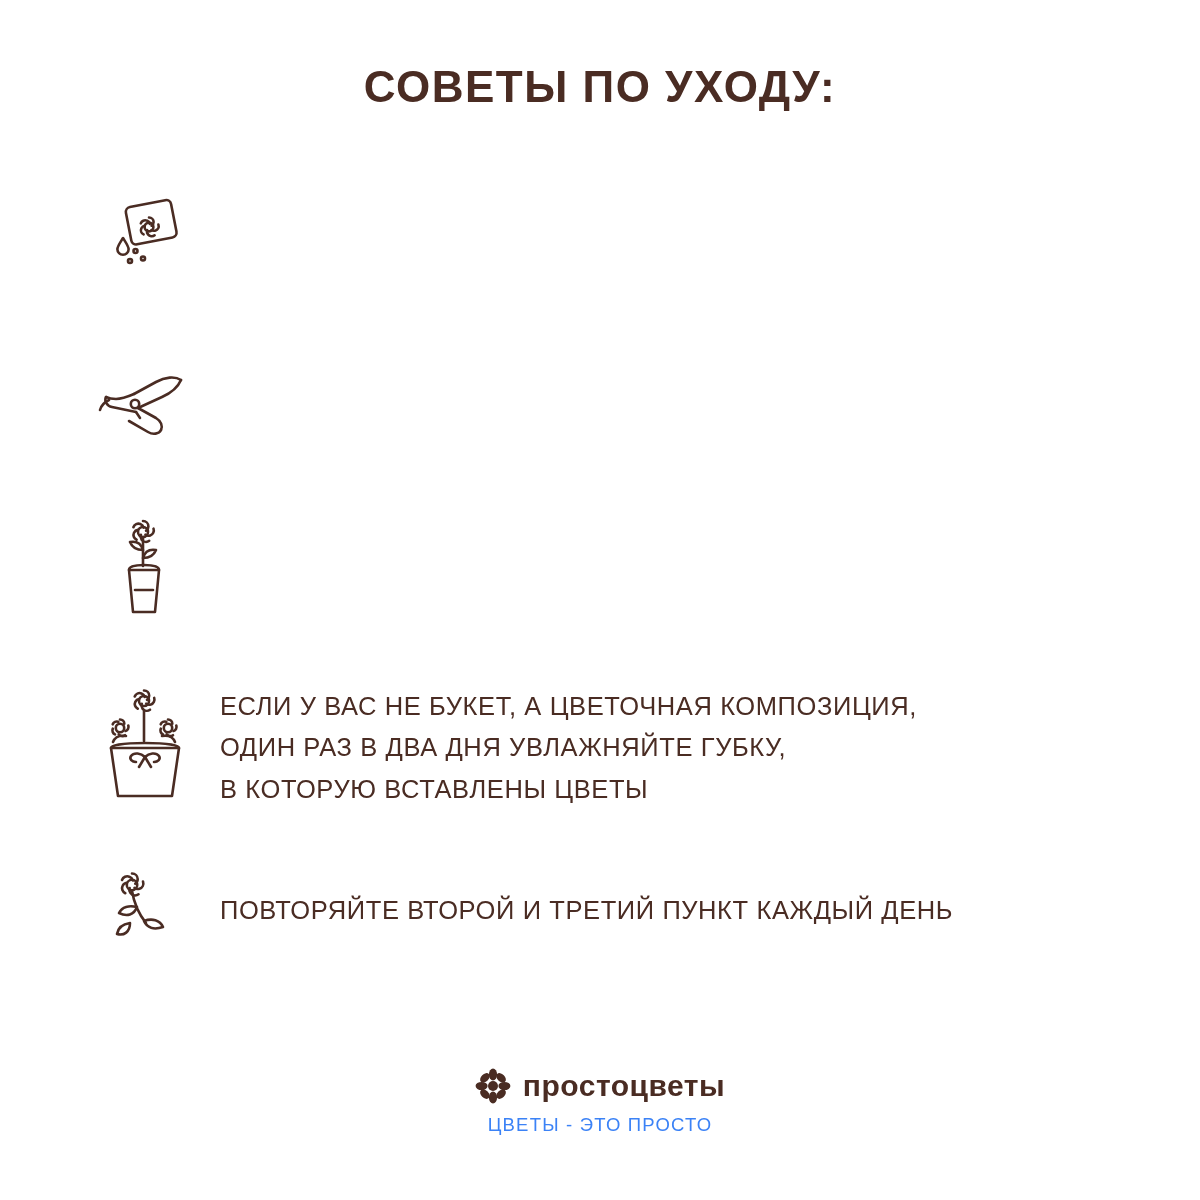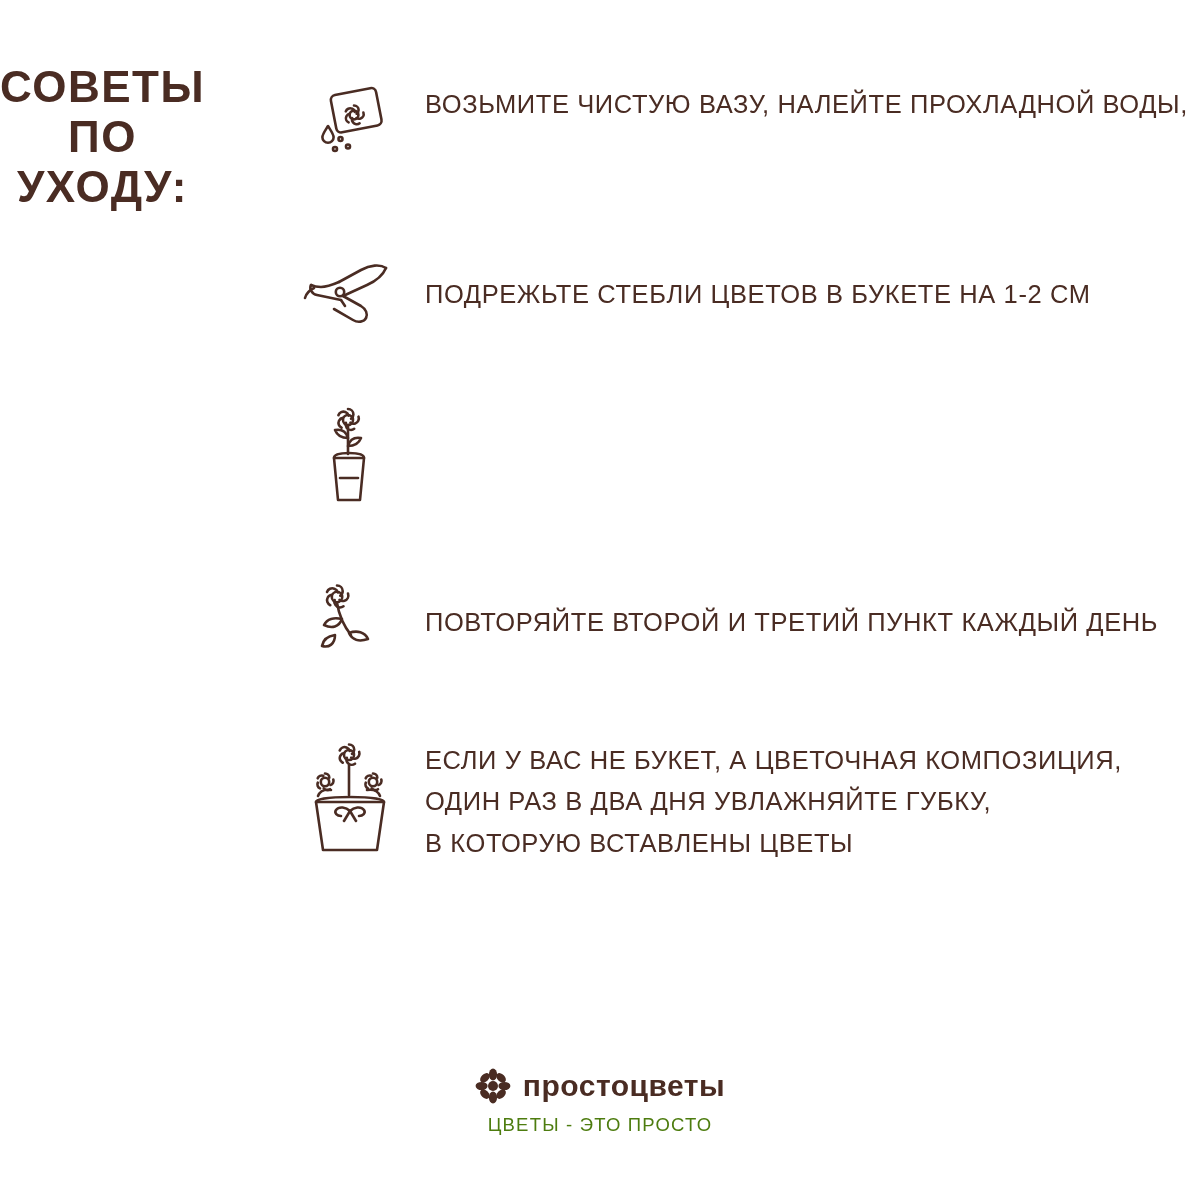--- a/index.html
+++ b/index.html
@@ -13,21 +13,21 @@
     font-family: "Liberation Sans", sans-serif;
     color: #4a2c23;
     overflow: hidden;
   }
   .page {
     position: relative;
     width: 1200px;
     height: 1194px;
     box-sizing: border-box;
     display: flex;
-    flex-direction: row;
+    flex-direction: column;
   }
   .title {
     text-align: center;
     font-size: 44px;
     font-weight: 700;
     letter-spacing: 1.5px;
     color: #4a2c23;
     margin-top: 62px;
     margin-bottom: 0;
     text-transform: uppercase;
@@ -92,21 +92,21 @@
     font-size: 30px;
     font-weight: 700;
     letter-spacing: 0.5px;
     color: #4a2c23;
     text-transform: lowercase;
   }
   .brand-tagline {
     margin-top: 10px;
     font-size: 18.5px;
     letter-spacing: 1.2px;
-    color: #4d7c0f;
+    color: #3b82f6;
     text-transform: uppercase;
   }
   svg { display: block; }
 </style>
 </head>
 <body>
 
 <div class="page">
 
   <h1 class="title">СОВЕТЫ ПО УХОДУ:</h1>
@@ -123,79 +123,55 @@
           <path d="M55.6 41.3c-2 1.6-5 1.2-6.6-0.9-1-1.3-1.2-2.8-0.7-4.2"></path>
           <path d="M44.6 40.4c-2.3-1.1-3.3-3.9-2.2-6.2 0.7-1.4 2-2.3 3.4-2.5"></path>
           <path d="M41.8 29.4c0.9-2.4 3.6-3.7 6-2.8 1.5 0.5 2.6 1.7 3 3.2"></path>
           <path d="M24 44c-2.8 4.5-5.6 8.2-5.6 11.2 0 3.1 2.5 5.6 5.6 5.6s5.6-2.5 5.6-5.6c0-3-2.8-6.7-5.6-11.2z"></path>
           <circle cx="36.5" cy="57" r="2"></circle>
           <circle cx="44" cy="64.5" r="2"></circle>
           <circle cx="31" cy="67" r="2"></circle>
         </svg>
       </div>
       <div class="tip-text">
-        <div>ВОЗЬМИТЕ ЧИСТУЮ ВАЗУ, НАЛЕЙТЕ ПРОХЛАДНОЙ ВОДЫ,</div>
       </div>
     </div>
 
     <div class="tip row-2">
       <div class="tip-icon">
         <svg width="100" height="82" viewBox="0 0 100 82" fill="none" stroke="#4a2c23" stroke-width="2.6" stroke-linecap="round" stroke-linejoin="round">
           <path d="M86 16c-3 7-10 13-19 17l-24 11"></path>
           <path d="M86 16c-6-4-16-3-25 2L39 30"></path>
           <path d="M39 30c-7 3-12 5-18 5-6 0-10-2-10-2"></path>
           <path d="M11 33c-2 4 1 9 6 10l24 5"></path>
           <path d="M41 48l4 6"></path>
           <path d="M43 44l18 10c5 3 7 8 5 12"></path>
           <path d="M66 66c-2 4-8 5-13 2L34 57"></path>
           <circle cx="40" cy="40" r="4.2"></circle>
           <path d="M14 36c-4 2-8 6-9 10"></path>
         </svg>
-      </div>
-      <div class="tip-text">
-        <div>ПОДРЕЖЬТЕ СТЕБЛИ ЦВЕТОВ В БУКЕТЕ НА 1-2 СМ</div>
       </div>
     </div>
 
     <div class="tip row-3">
       <div class="tip-icon">
         <svg width="80" height="108" viewBox="0 0 80 108" fill="none" stroke="#4a2c23" stroke-width="2.6" stroke-linecap="round" stroke-linejoin="round">
           <circle cx="38" cy="16" r="5"></circle>
           <path d="M38 5c3 0 5.4 2.4 5.4 5.4 0 1.8-0.9 3.4-2.3 4.3"></path>
           <path d="M48.5 12.6c1 2.8-0.5 5.9-3.3 6.8-1.7 0.6-3.5 0.3-4.8-0.7"></path>
           <path d="M44.2 24.8c-2.4 1.8-5.8 1.3-7.6-1.1-1.1-1.5-1.3-3.3-0.7-4.9"></path>
           <path d="M31.6 23.8c-2.7-1.2-3.9-4.4-2.6-7.1 0.8-1.6 2.3-2.6 3.9-2.8"></path>
           <path d="M28.4 11.2c1-2.8 4.1-4.2 6.9-3.2 1.7 0.6 2.9 2 3.4 3.6"></path>
           <path d="M38 21v29"></path>
           <path d="M38 34c-6 0-11-3-13-8 6-1 11 1 13 8z"></path>
           <path d="M38 42c6 0 11-3 13-8-6-1-11 1-13 8z"></path>
           <path d="M24 54h30l-4 42H28z"></path>
           <path d="M24 54c0-3 3-5 15-5s15 2 15 5"></path>
           <path d="M30 74h18"></path>
         </svg>
-      </div>
-    </div>
-
-    <div class="tip row-4">
-      <div class="tip-icon">
-        <svg width="96" height="88" viewBox="0 0 96 88" fill="none" stroke="#4a2c23" stroke-width="2.6" stroke-linecap="round" stroke-linejoin="round">
-          <circle cx="35" cy="20" r="5.2"></circle>
-          <path d="M35 8.5c3.2 0 5.7 2.5 5.7 5.6 0 1.9-0.9 3.6-2.4 4.6"></path>
-          <path d="M46 16.5c1 3-0.5 6.2-3.5 7.2-1.8 0.6-3.7 0.3-5-0.8"></path>
-          <path d="M41.5 29.3c-2.6 1.9-6.1 1.4-8-1.2-1.1-1.5-1.4-3.4-0.8-5.1"></path>
-          <path d="M28.3 28.2c-2.8-1.3-4.1-4.6-2.7-7.4 0.8-1.7 2.4-2.8 4.1-3"></path>
-          <path d="M25 15c1.1-3 4.4-4.4 7.4-3.3 1.8 0.6 3 2.1 3.5 3.8"></path>
-          <path d="M35 26c2 12 6 22 14 32"></path>
-          <path d="M40 42c-8-2-15 0-18 6 8 4 15 2 18-6z"></path>
-          <path d="M47 56c8-3 16-1 19 6-9 3-16 1-19-6z"></path>
-          <path d="M33 58c-7 1-12 5-13 11 7 2 13-2 13-11z"></path>
-        </svg>
-      </div>
-      <div class="tip-text">
-        <div>ПОВТОРЯЙТЕ ВТОРОЙ И ТРЕТИЙ ПУНКТ КАЖДЫЙ ДЕНЬ</div>
       </div>
     </div>
 
     <div class="tip row-5">
       <div class="tip-icon">
         <svg width="106" height="118" viewBox="0 0 106 118" fill="none" stroke="#4a2c23" stroke-width="2.6" stroke-linecap="round" stroke-linejoin="round">
           <circle cx="52" cy="17" r="5"></circle>
           <path d="M52 6.5c2.9 0 5.2 2.3 5.2 5.2 0 1.7-0.8 3.3-2.2 4.2"></path>
           <path d="M62.2 13.9c0.9 2.8-0.6 5.7-3.4 6.6-1.7 0.5-3.4 0.2-4.6-0.8"></path>
           <path d="M58 25.7c-2.4 1.8-5.7 1.3-7.5-1.1-1.1-1.4-1.3-3.2-0.7-4.8"></path>
@@ -224,20 +200,40 @@
           <path d="M53 73l6 10"></path>
         </svg>
       </div>
       <div class="tip-text">
         <div>ЕСЛИ У ВАС НЕ БУКЕТ, А ЦВЕТОЧНАЯ КОМПОЗИЦИЯ,</div>
         <div>ОДИН РАЗ В ДВА ДНЯ УВЛАЖНЯЙТЕ ГУБКУ,</div>
         <div>В КОТОРУЮ ВСТАВЛЕНЫ ЦВЕТЫ</div>
       </div>
     </div>
 
+    <div class="tip row-4">
+      <div class="tip-icon">
+        <svg width="96" height="88" viewBox="0 0 96 88" fill="none" stroke="#4a2c23" stroke-width="2.6" stroke-linecap="round" stroke-linejoin="round">
+          <circle cx="35" cy="20" r="5.2"></circle>
+          <path d="M35 8.5c3.2 0 5.7 2.5 5.7 5.6 0 1.9-0.9 3.6-2.4 4.6"></path>
+          <path d="M46 16.5c1 3-0.5 6.2-3.5 7.2-1.8 0.6-3.7 0.3-5-0.8"></path>
+          <path d="M41.5 29.3c-2.6 1.9-6.1 1.4-8-1.2-1.1-1.5-1.4-3.4-0.8-5.1"></path>
+          <path d="M28.3 28.2c-2.8-1.3-4.1-4.6-2.7-7.4 0.8-1.7 2.4-2.8 4.1-3"></path>
+          <path d="M25 15c1.1-3 4.4-4.4 7.4-3.3 1.8 0.6 3 2.1 3.5 3.8"></path>
+          <path d="M35 26c2 12 6 22 14 32"></path>
+          <path d="M40 42c-8-2-15 0-18 6 8 4 15 2 18-6z"></path>
+          <path d="M47 56c8-3 16-1 19 6-9 3-16 1-19-6z"></path>
+          <path d="M33 58c-7 1-12 5-13 11 7 2 13-2 13-11z"></path>
+        </svg>
+      </div>
+      <div class="tip-text">
+        <div>ПОВТОРЯЙТЕ ВТОРОЙ И ТРЕТИЙ ПУНКТ КАЖДЫЙ ДЕНЬ</div>
+      </div>
+    </div>
+
   </div>
 
   <div class="footer">
     <div class="brand">
       <span>
         <svg width="36" height="36" viewBox="0 0 36 36" fill="#4a2c23">
           <circle cx="18" cy="18" r="5"></circle>
           <ellipse cx="18" cy="6.6" rx="4.1" ry="6"></ellipse>
           <ellipse cx="18" cy="29.4" rx="4.1" ry="6"></ellipse>
           <ellipse cx="6.6" cy="18" rx="6" ry="4.1"></ellipse>

